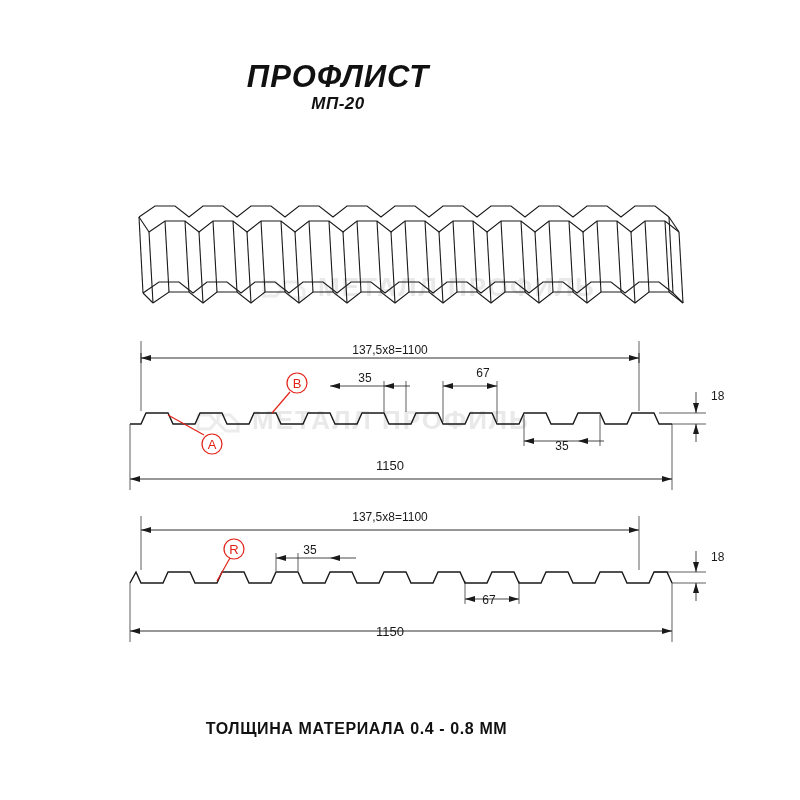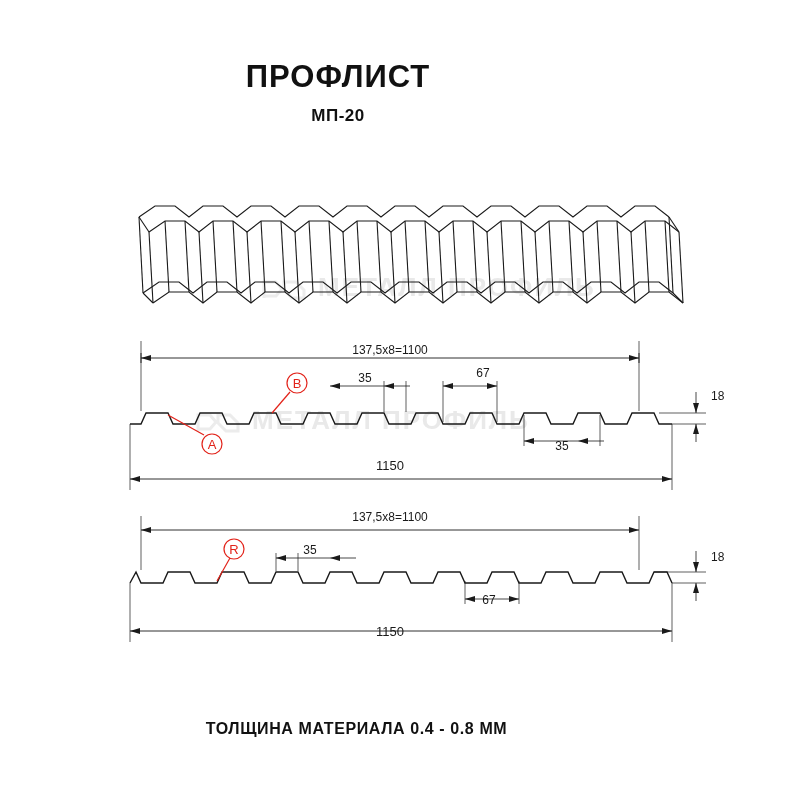--- a/index.html
+++ b/index.html
@@ -18,33 +18,33 @@
   .sheet {
     position: absolute;
     inset: 0;
   }
   .title-block {
     position: absolute;
     left: 0;
     top: 60px;
     width: 676px;
     text-align: center;
+    font-style: italic;
   }
   .title-main {
     font-size: 31px;
     font-weight: bold;
     letter-spacing: 1px;
     color: #111;
     line-height: 1.1;
   }
   .title-sub {
     font-size: 17px;
     font-weight: bold;
     color: #111;
-    margin-top: 12px;
     letter-spacing: 0.5px;
   }
   .footer-note {
     position: absolute;
     left: 0;
     bottom: 62px;
     width: 713px;
     text-align: center;
     font-size: 16px;
     font-weight: bold;

